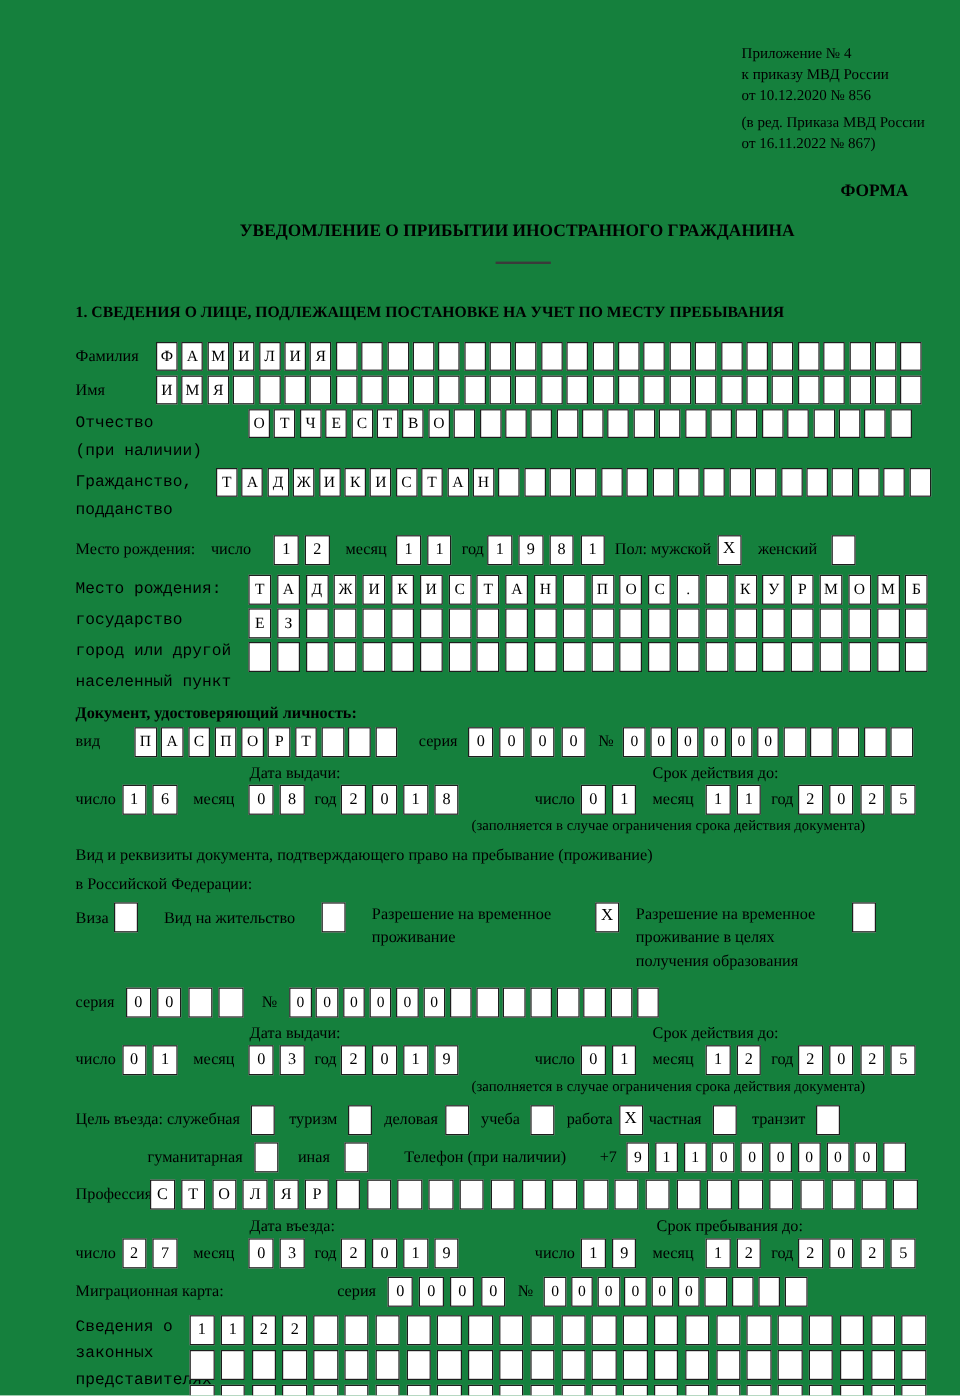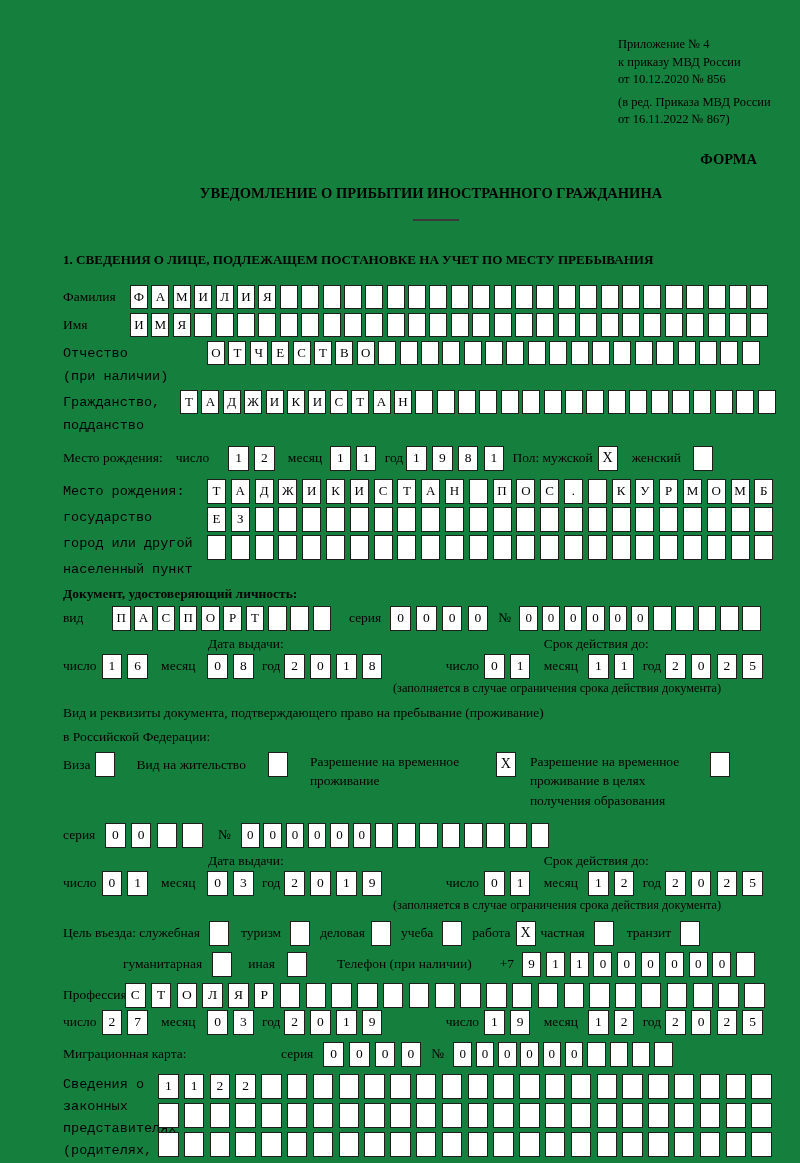--- a/index.html
+++ b/index.html
@@ -547,20 +547,24 @@
         <span class="bx"></span>
         <span class="bx"></span>
         <span class="bx"></span>
         <span class="bx"></span>
         <span class="bx"></span>
         <span class="bx"></span>
         <span class="bx"></span>
       </span>
   </div>
 
+  <div class="r" style="margin-top:6px">
+    <span class="lbl" style="margin-left:145px">Дата въезда:</span>
+    <span class="lbl" style="margin-left:268px">Срок пребывания до:</span>
+  </div>
 
   <div class="r" style="margin-top:2px">
     <span class="lbl">число</span>
     <span class="bxs p26" style="margin-left:5px">
         <span class="bx">2</span>
         <span class="bx">7</span>
       </span>
     <span class="lbl" style="margin-left:8px">месяц</span>
     <span class="bxs p26" style="margin-left:12px">
         <span class="bx">0</span>

